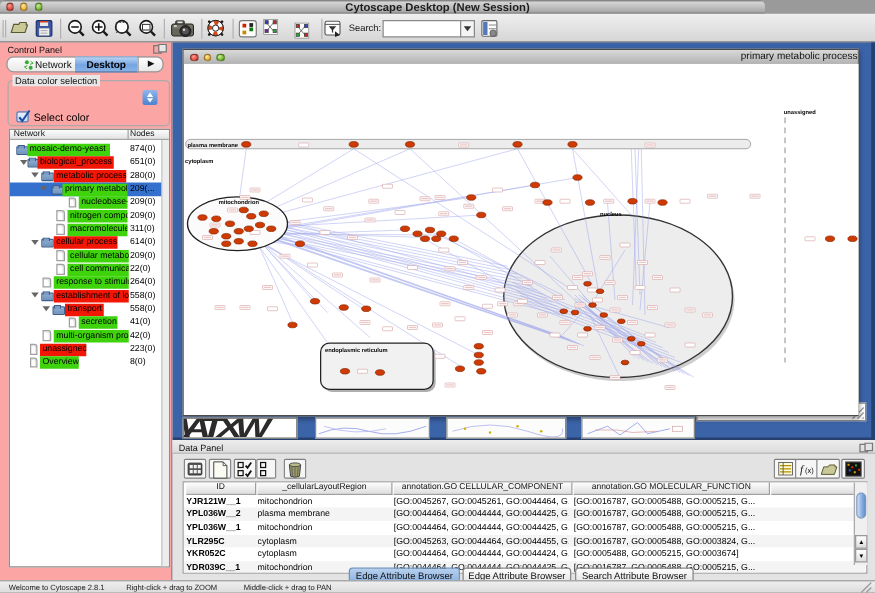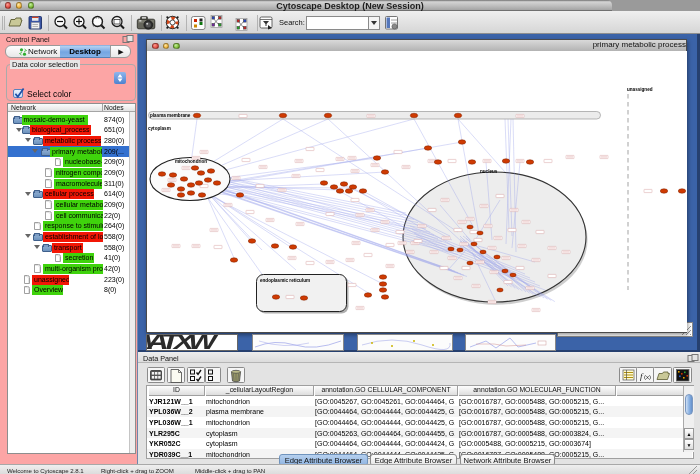--- a/index.html
+++ b/index.html
@@ -644,21 +644,21 @@
 <div class="td" style="left:168px;top:64.0px;width:140px;font-weight:normal">[GO:0044464, GO:0044444, GO:0044425, G...</div>
 <div class="td" style="left:312px;top:64.0px;width:154px;font-weight:normal">[GO:0016787, GO:0005488, GO:0005215, G...</div>
 </div>
 <div style="position:absolute;left:545px;top:34px;width:11px;height:66px;background:#f0f0f0;border-left:1px solid #aaa">
 <div style="position:absolute;left:1px;top:8px;width:8px;height:21px;background:linear-gradient(90deg,#cfe0f5,#8db4e4 50%,#6591cc);border:1px solid #7a97c0;border-radius:4px"></div>
 <div style="position:absolute;left:0px;top:42px;width:10px;height:11px;background:linear-gradient(#fff,#ddd);border:1px solid #999;font-size:5px;text-align:center;line-height:10px">▲</div>
 <div style="position:absolute;left:0px;top:53px;width:10px;height:11px;background:linear-gradient(#fff,#ddd);border:1px solid #999;font-size:5px;text-align:center;line-height:10px">▼</div>
 </div>
 <div class="btab" style="left:141px;top:102px;width:89px;background:linear-gradient(#b6d0ee,#8fb4e2);border-color:#6f93bd">Edge Attribute Browser</div>
 <div class="btab" style="left:232px;top:102px;width:87px">Edge Attribute Browser</div>
-<div class="btab" style="left:322px;top:102px;width:95px">Network Attribute Browser</div>
+<div class="btab" style="left:322px;top:102px;width:95px">Search Attribute Browser</div>
 </div>
 <svg class="abs" style="left:141px;top:366px" width="559" height="20" viewBox="0 0 559 20">
 <g fill="#f6f6f6" stroke="#808080" stroke-width="0.9">
 <rect x="6.5" y="1.5" width="17" height="15" rx="1"></rect>
 <rect x="26.5" y="1.5" width="17" height="15" rx="1"></rect>
 <rect x="46.5" y="1.5" width="17" height="15" rx="1"></rect>
 <rect x="64.5" y="1.5" width="15" height="15" rx="1"></rect>
 <rect x="86.5" y="1.5" width="17" height="15" rx="1"></rect>
 </g>
 <rect x="9.5" y="4.5" width="11" height="9.5" rx="1" fill="#555" stroke="#222" stroke-width="0.7"></rect>

